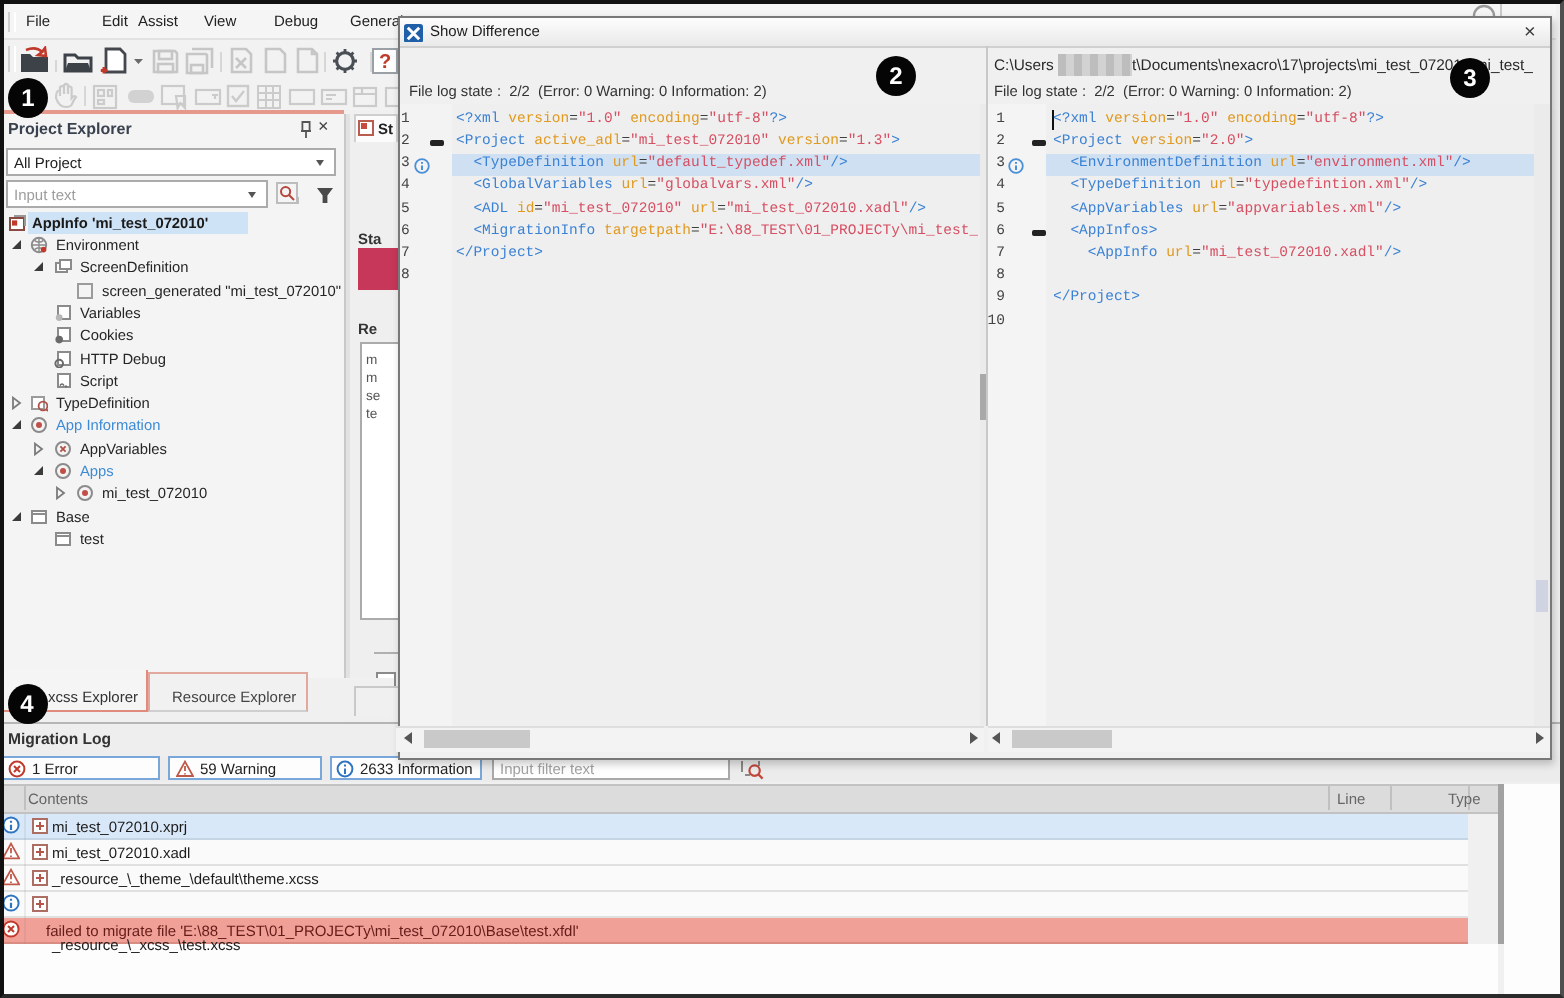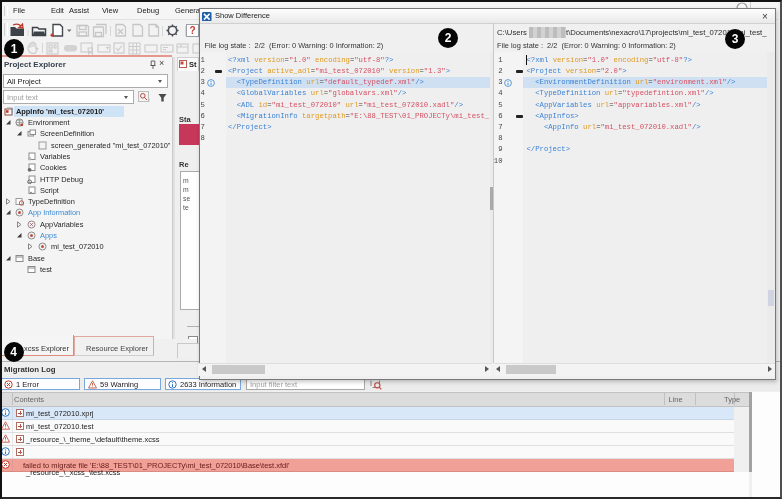--- a/index.html
+++ b/index.html
@@ -369,21 +369,21 @@
   <div class="abs" style="left:26px;top:409.0px;font-size:7.5px;color:#1c1c1c;white-space:nowrap;">mi_test_072010.xprj</div>
   <svg class="abs" style="left:1px;top:421.3px;" width="9" height="9" viewBox="0 0 9 9">
       <path d="M4.5 0.8 L8.6 8.2 L0.4 8.2 Z" fill="#fff" stroke="#c0584a" stroke-width="0.9"></path>
       <path d="M4.5 3 L4.5 5.6 M4.5 6.7 L4.5 7.5" stroke="#c0584a" stroke-width="0.9"></path>
     </svg>
   <svg class="abs" style="left:16px;top:421.8px;" width="8" height="8" viewBox="0 0 8 8" shape-rendering="crispEdges">
       <rect x="0.5" y="0.5" width="7" height="7" fill="#fff" stroke="#ac6e62"></rect>
       <path d="M2 4 L6 4" stroke="#b5564a" stroke-width="1"></path>
       <path d="M4 2 L4 6" stroke="#b5564a" stroke-width="1"></path>
     </svg>
-  <div class="abs" style="left:26px;top:422.0px;font-size:7.5px;color:#1c1c1c;white-space:nowrap;">mi_test_072010.test</div>
+  <div class="abs" style="left:26px;top:422.0px;font-size:7.5px;color:#1c1c1c;white-space:nowrap;">mi_test_072010.xadl</div>
   <svg class="abs" style="left:1px;top:434.3px;" width="9" height="9" viewBox="0 0 9 9">
       <path d="M4.5 0.8 L8.6 8.2 L0.4 8.2 Z" fill="#fff" stroke="#c0584a" stroke-width="0.9"></path>
       <path d="M4.5 3 L4.5 5.6 M4.5 6.7 L4.5 7.5" stroke="#c0584a" stroke-width="0.9"></path>
     </svg>
   <svg class="abs" style="left:16px;top:434.8px;" width="8" height="8" viewBox="0 0 8 8" shape-rendering="crispEdges">
       <rect x="0.5" y="0.5" width="7" height="7" fill="#fff" stroke="#ac6e62"></rect>
       <path d="M2 4 L6 4" stroke="#b5564a" stroke-width="1"></path>
       <path d="M4 2 L4 6" stroke="#b5564a" stroke-width="1"></path>
     </svg>
   <div class="abs" style="left:26px;top:435.0px;font-size:7.5px;color:#1c1c1c;white-space:nowrap;">_resource_\_theme_\default\theme.xcss</div>

